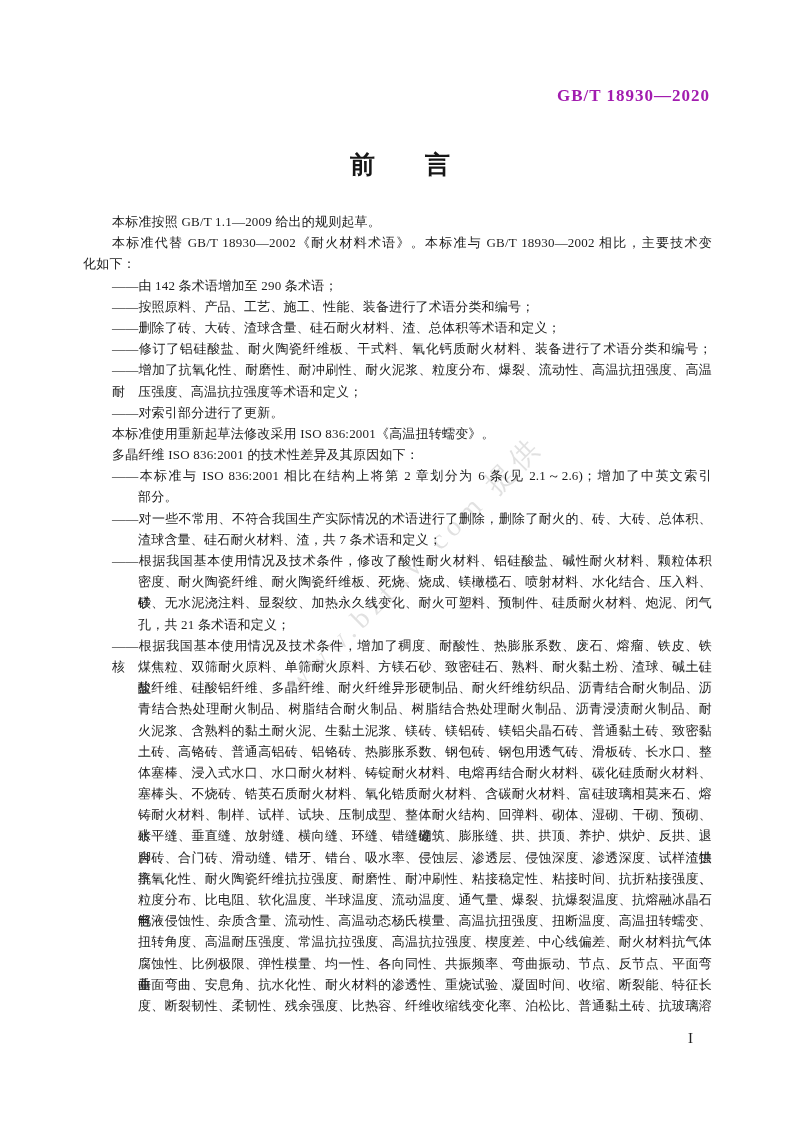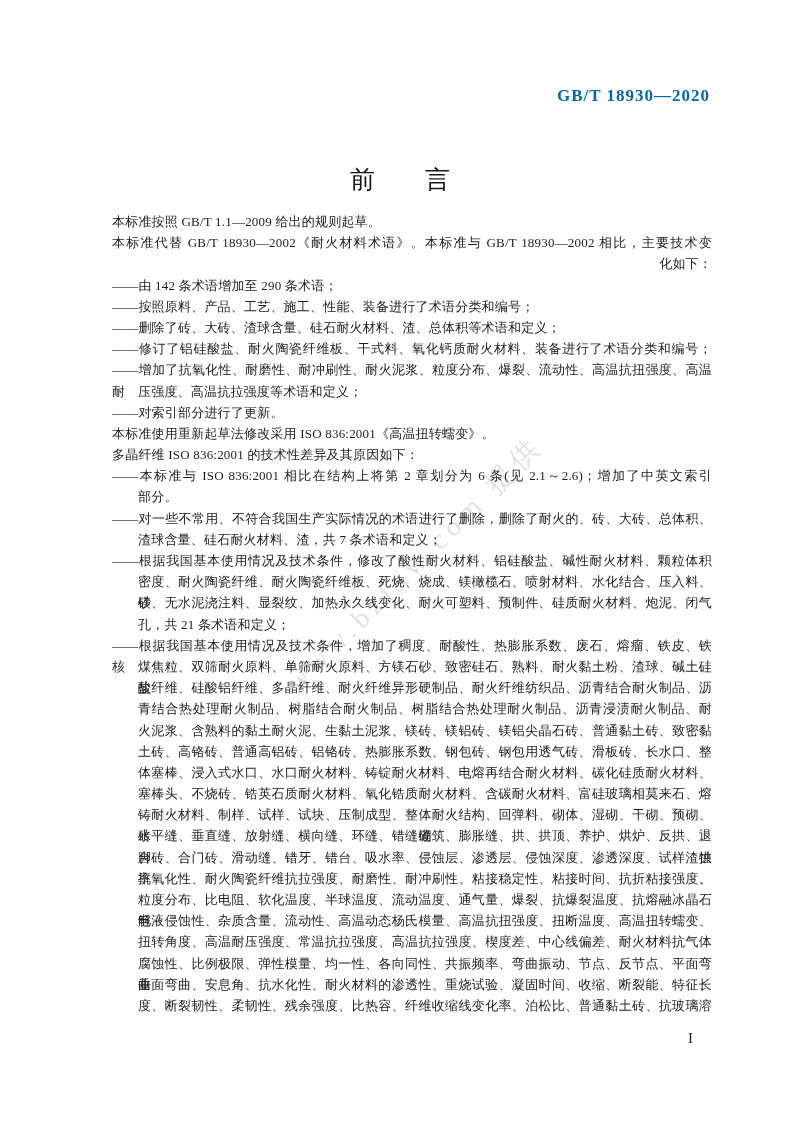--- a/index.html
+++ b/index.html
@@ -10,30 +10,30 @@
     overflow:hidden;
     font-family:"Liberation Serif","DejaVu Serif",serif;
     color:#1c1c1c;
   }
   .header-code{
     position:absolute;
     top:86px;right:90px;
     font-size:17px;
     font-weight:bold;
     letter-spacing:1px;
-    color:#0369a1;
+    color:#a21caf;
     font-family:Liberation Serif, serif;
   }
   .doc-title{
     position:absolute;
     top:148px;left:0;right:0;
-    margin:15px;
+    margin:0;
     text-align:center;
     font-size:25px;
-    font-weight:normal;
+    font-weight:bold;
     color:#161616;
     white-space:pre;
   }
   .watermark{
     position:absolute;
     left:292px;top:668px;
     transform:rotate(-45deg);
     transform-origin:0 50%;
     font-size:28px;
     letter-spacing:6px;
@@ -46,21 +46,21 @@
     top:211px;left:83px;right:88px;
   }
   .line{
     font-size:13px;
     line-height:21.2px;
     height:21.2px;
     letter-spacing:0.2px;
     white-space:normal;
     overflow:visible;
   }
-  .ind-0{padding-left:0;text-align:right;}
+  .ind-0{padding-left:0;}
   .ind-2{padding-left:29px;}
   .ind-4{padding-left:55px;}
   .line.full{
     text-align:justify;
     text-align-last:justify;
   }
   .page-number{
     position:absolute;
     top:1030px;left:688px;
     font-size:15px;

